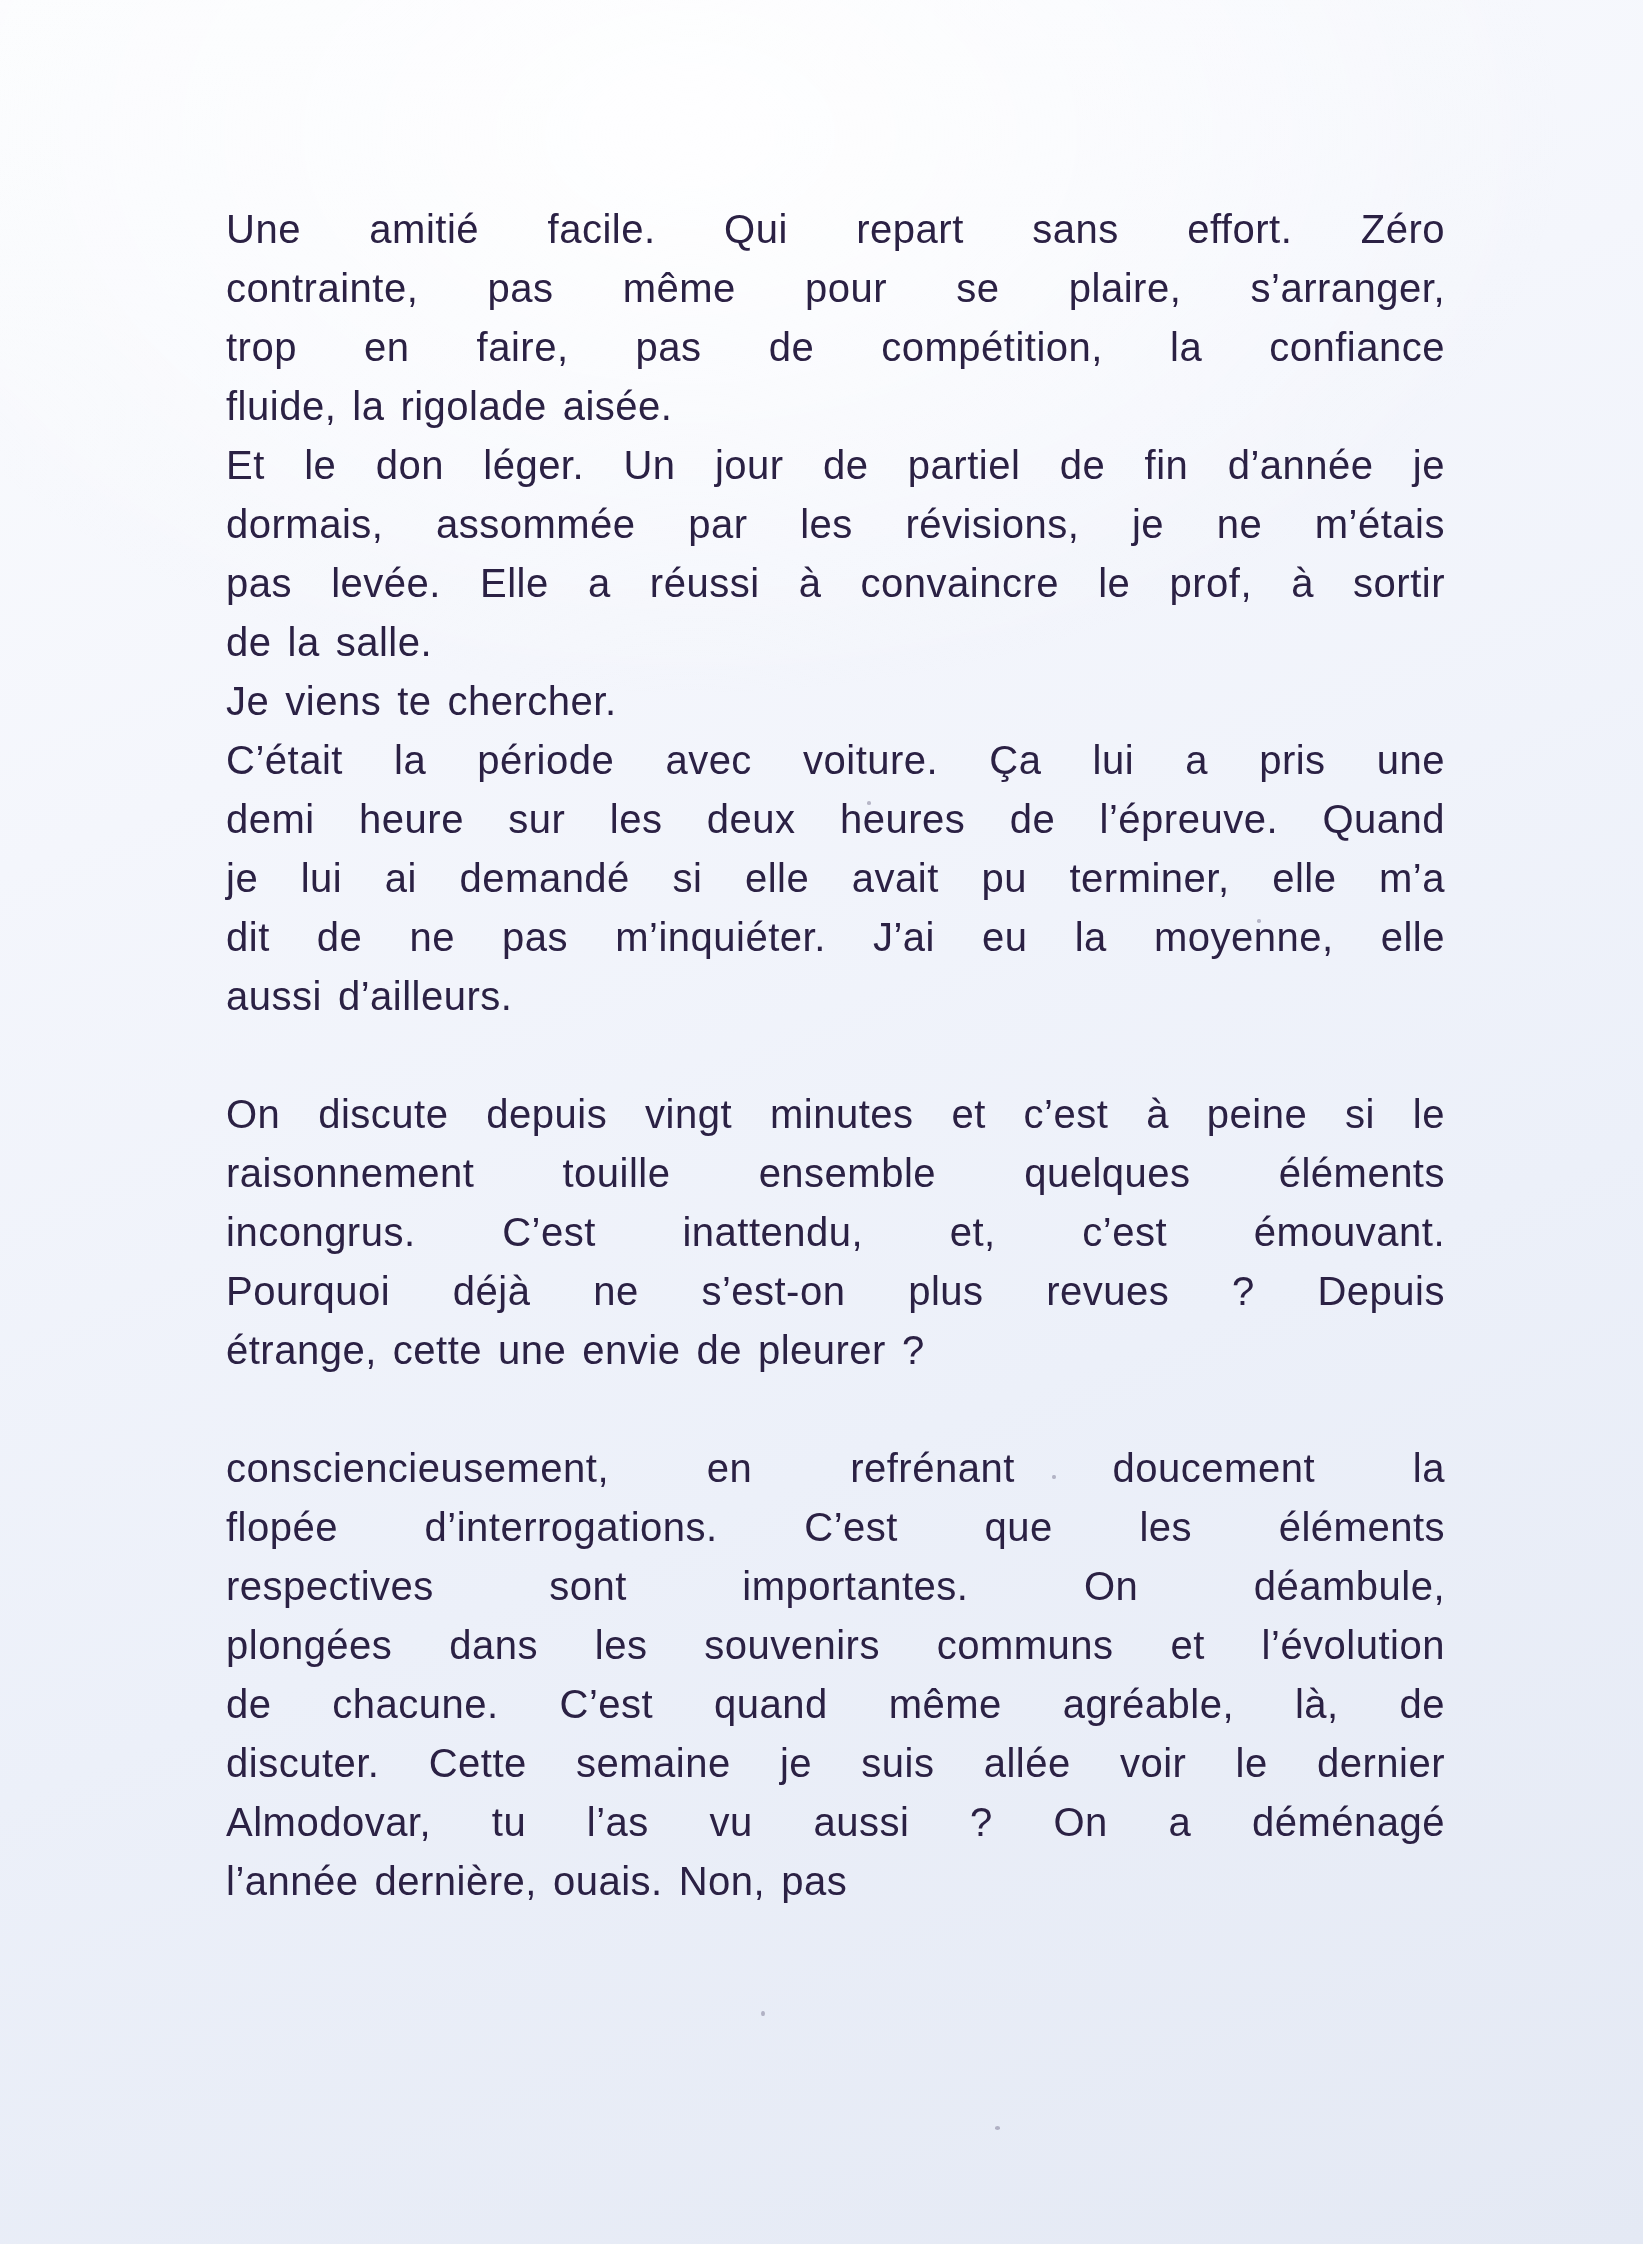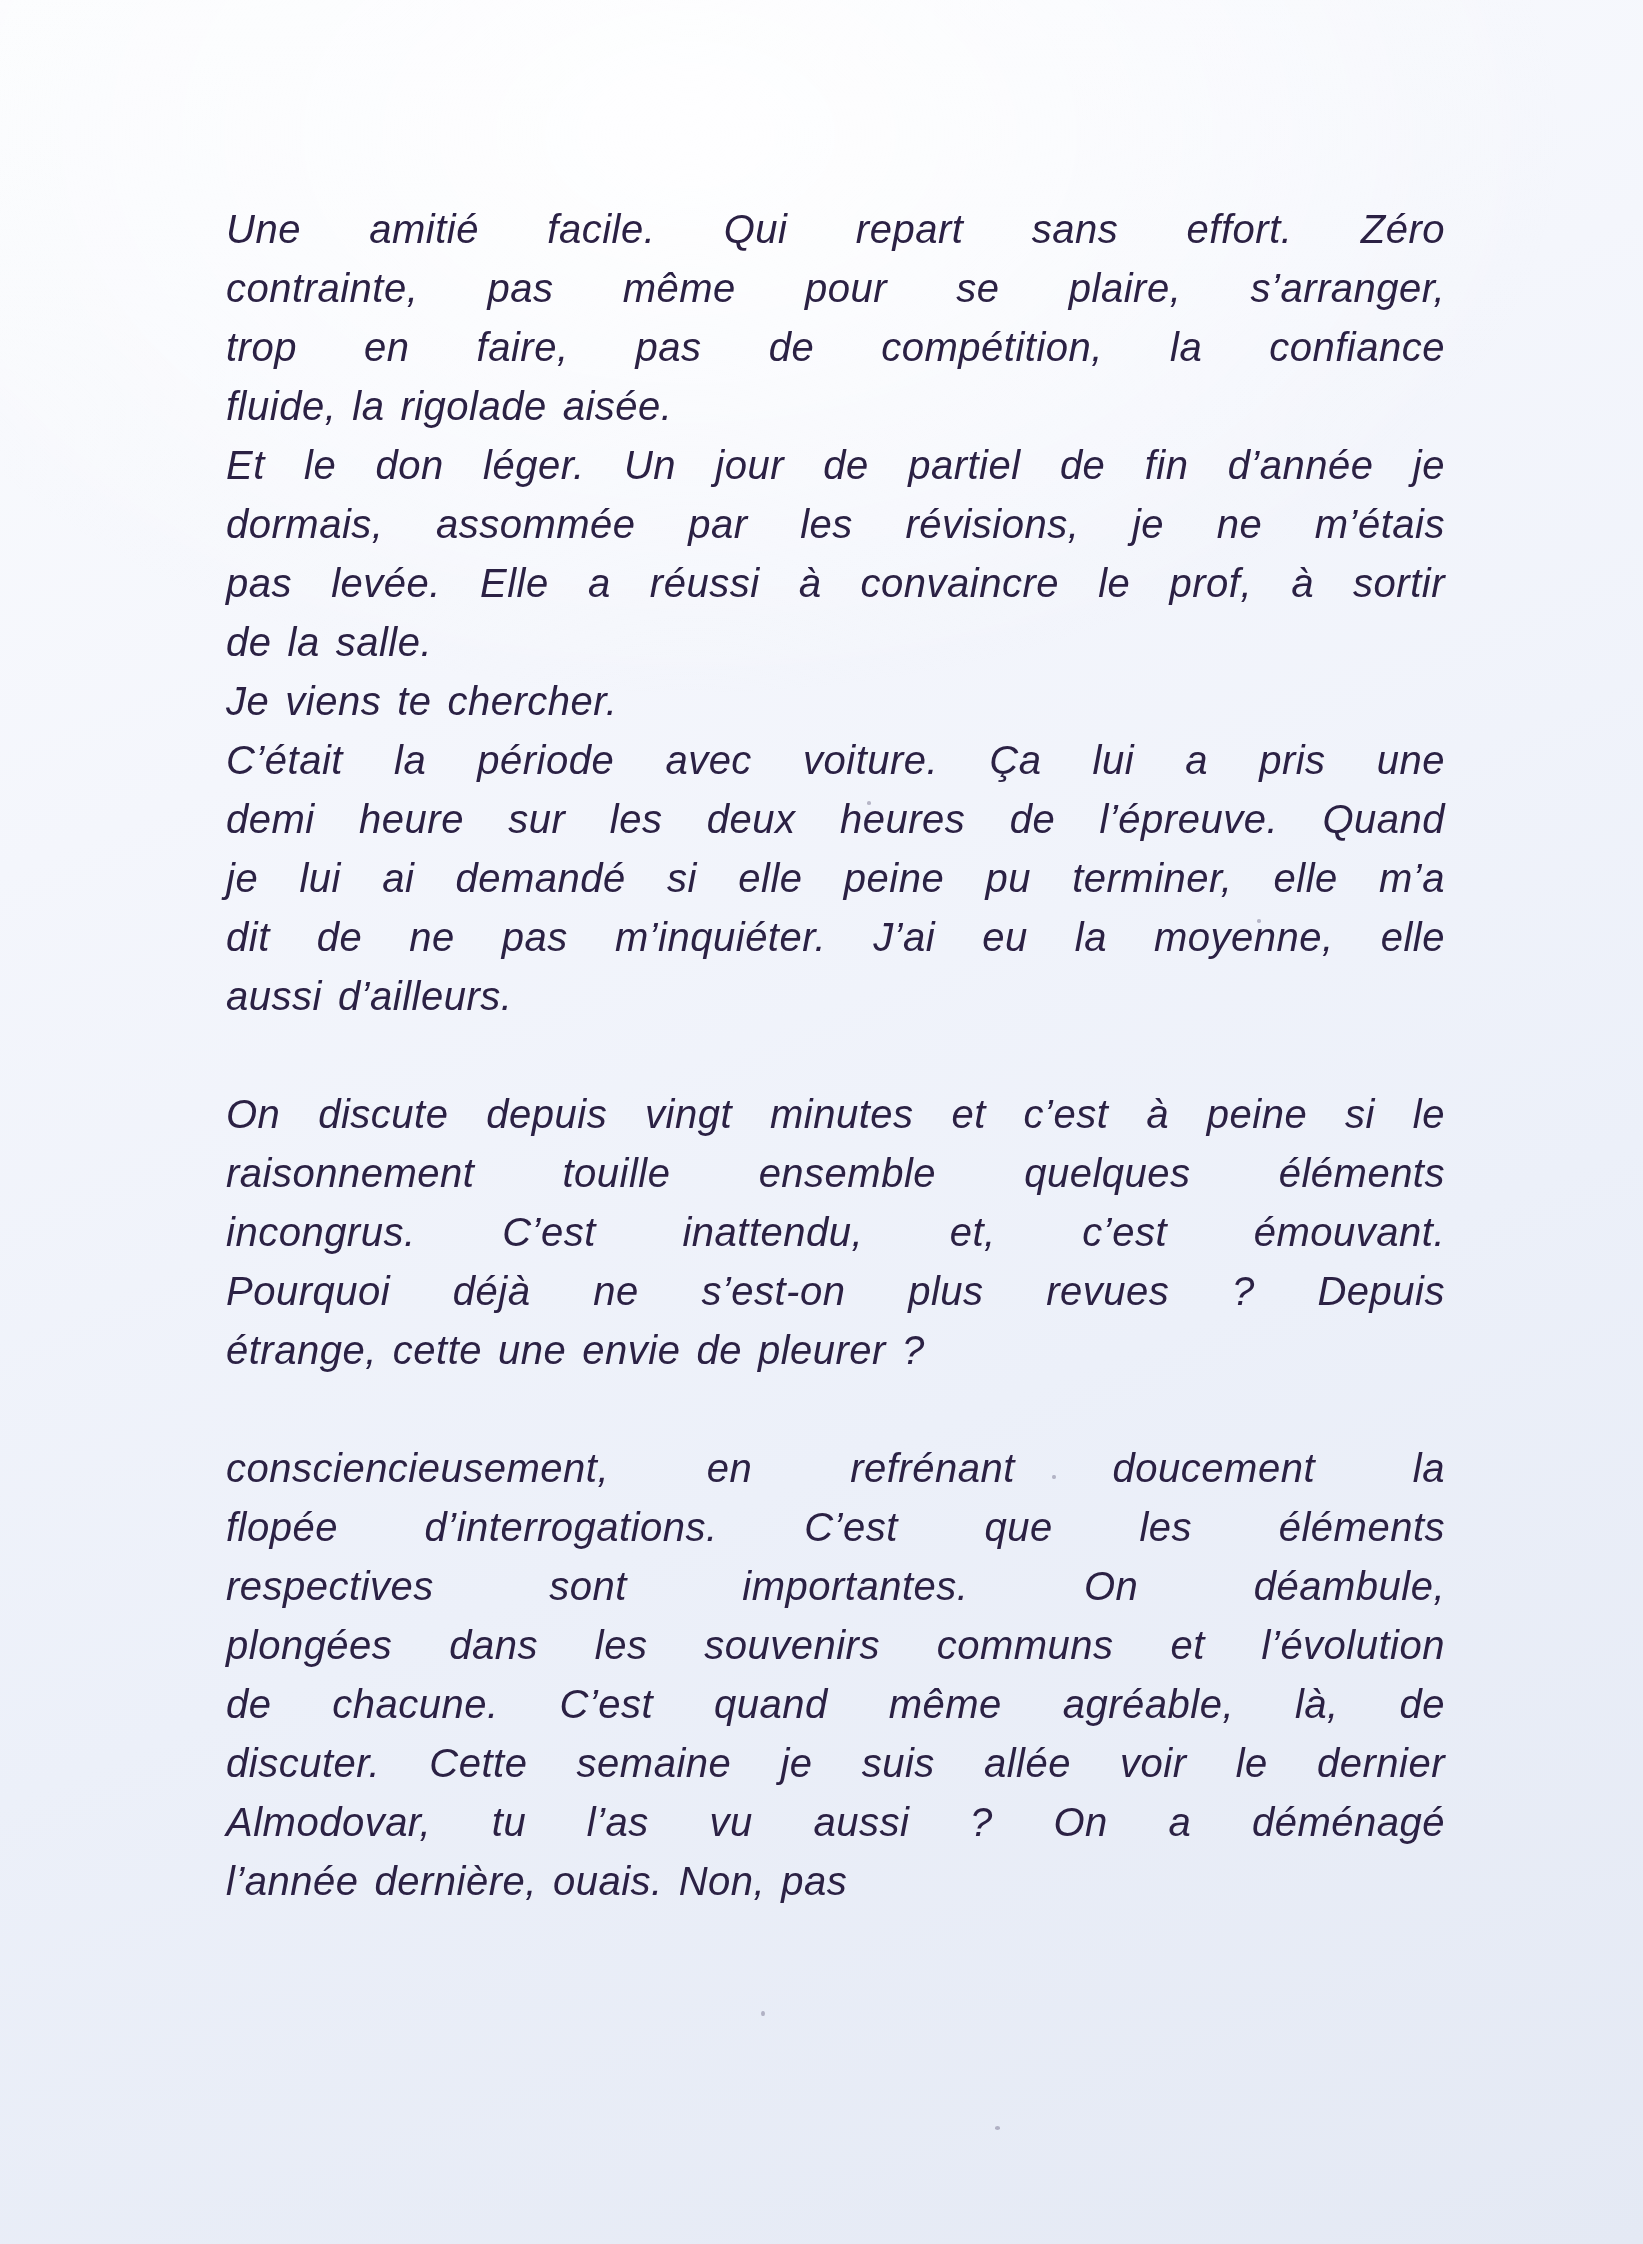--- a/index.html
+++ b/index.html
@@ -35,21 +35,20 @@
   .paragraph {
     margin: 0;
   }
   .paragraph.gap {
     margin-top: 59px;
   }
   .line {
     text-align: justify;
     text-align-last: justify;
     white-space: normal;
-    font-style: italic;
   }
   .line.last {
     text-align-last: left;
   }
   .speck {
     position: absolute;
     background: #6f6a88;
     border-radius: 50%;
     opacity: 0.45;
   }
@@ -75,21 +74,21 @@
       <div class="line last">de la salle.</div>
     </div>
 
     <div class="paragraph">
       <div class="line last">Je viens te chercher.</div>
     </div>
 
     <div class="paragraph">
       <div class="line">C’était la période avec voiture. Ça lui a pris une</div>
       <div class="line">demi heure sur les deux heures de l’épreuve. Quand</div>
-      <div class="line">je lui ai demandé si elle peine pu terminer, elle m’a</div>
+      <div class="line">je lui ai demandé si elle avait pu terminer, elle m’a</div>
       <div class="line">dit de ne pas m’inquiéter. J’ai eu la moyenne, elle</div>
       <div class="line last">aussi d’ailleurs.</div>
     </div>
 
     <div class="paragraph gap">
       <div class="line">On discute depuis vingt minutes et c’est à peine si le</div>
       <div class="line">raisonnement touille ensemble quelques éléments</div>
       <div class="line">incongrus. C’est inattendu, et, c’est émouvant.</div>
       <div class="line">Pourquoi déjà ne s’est-on plus revues ? Depuis</div>
       <div class="line last">étrange, cette une envie de pleurer ?</div>

